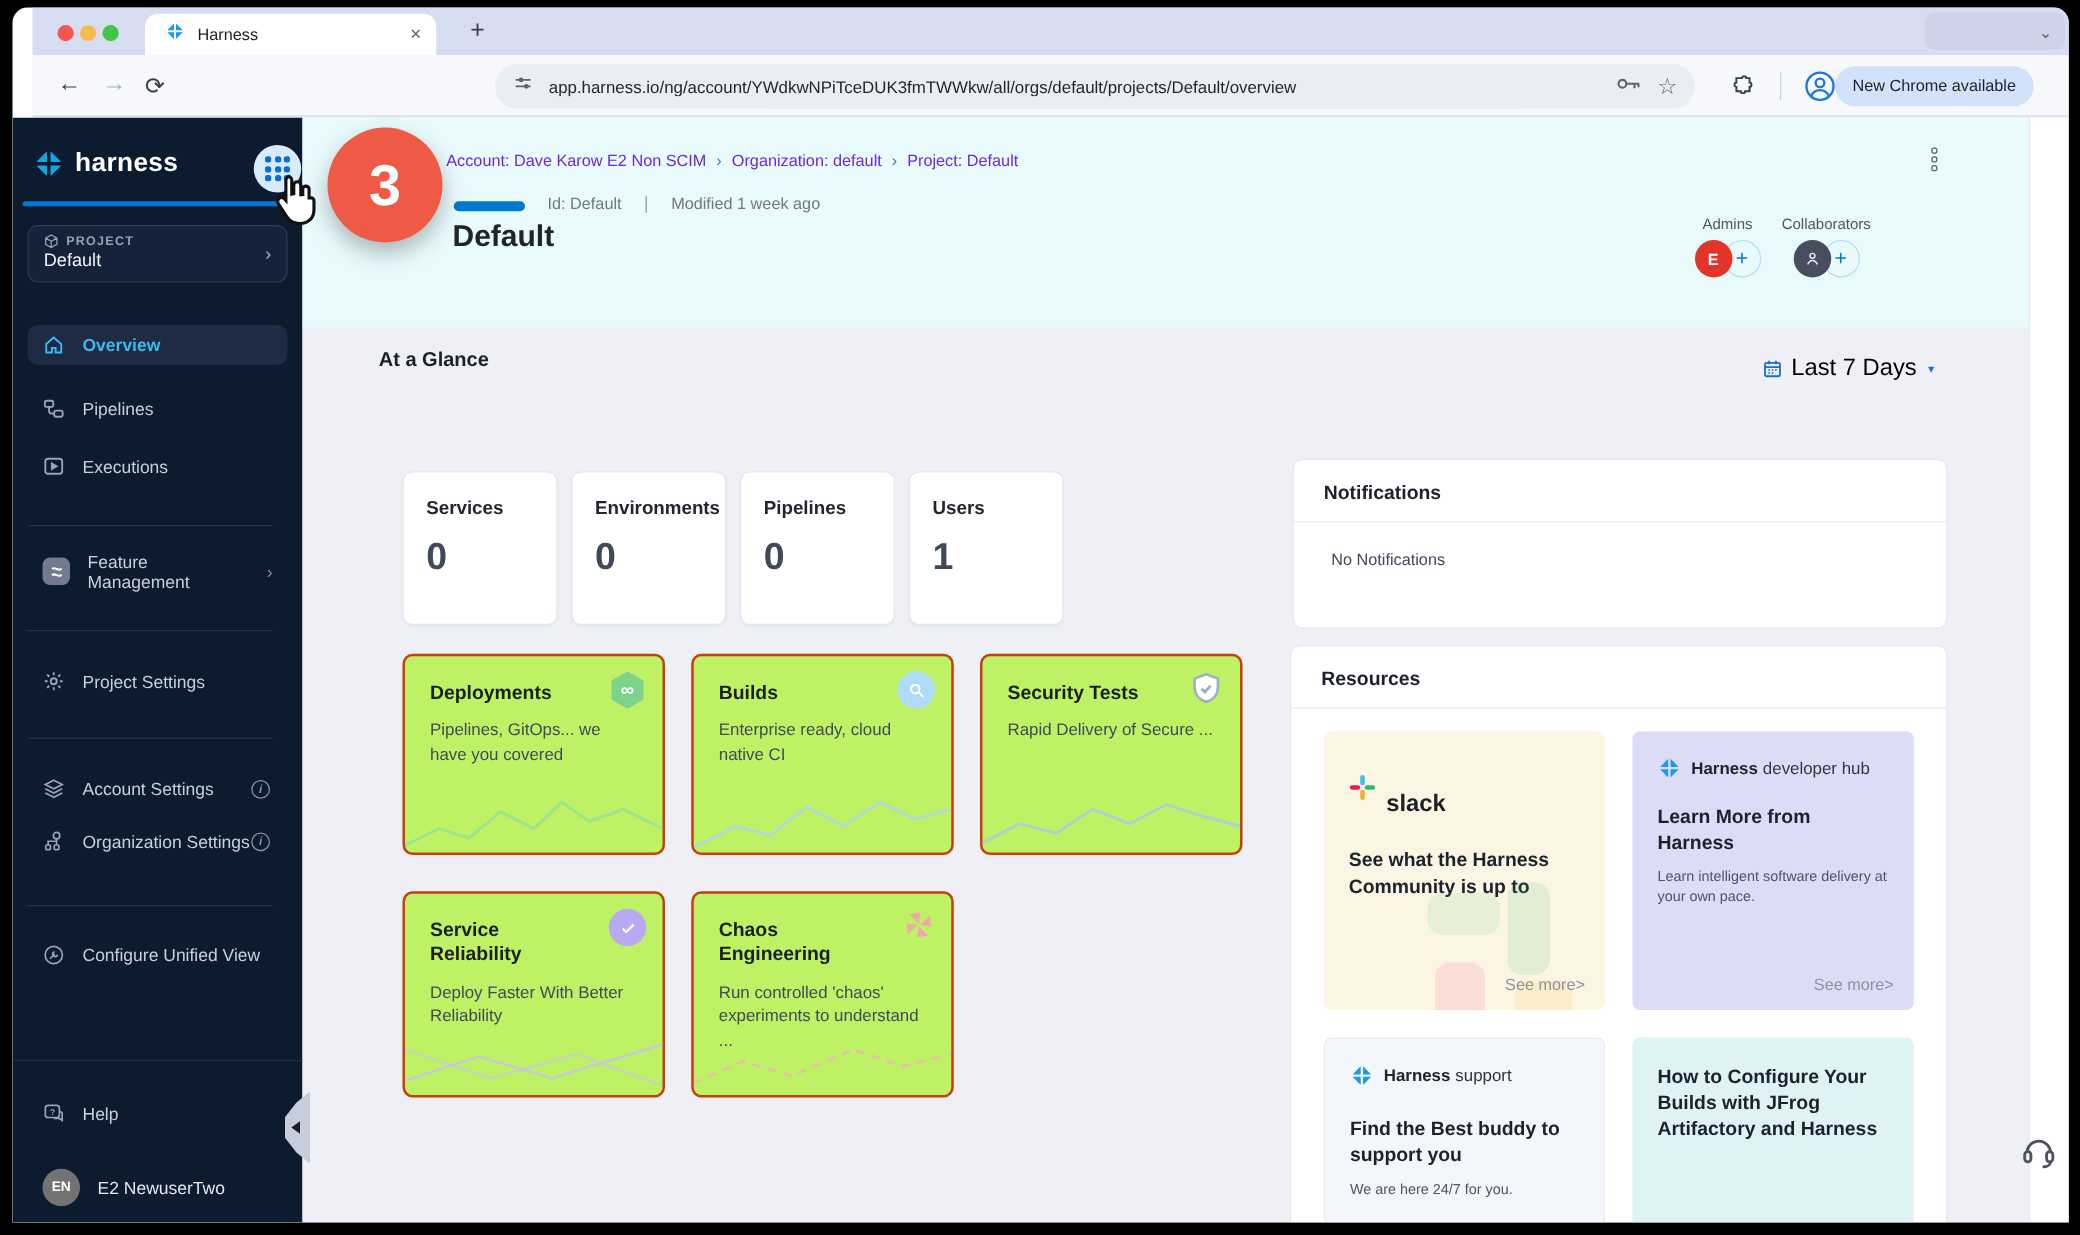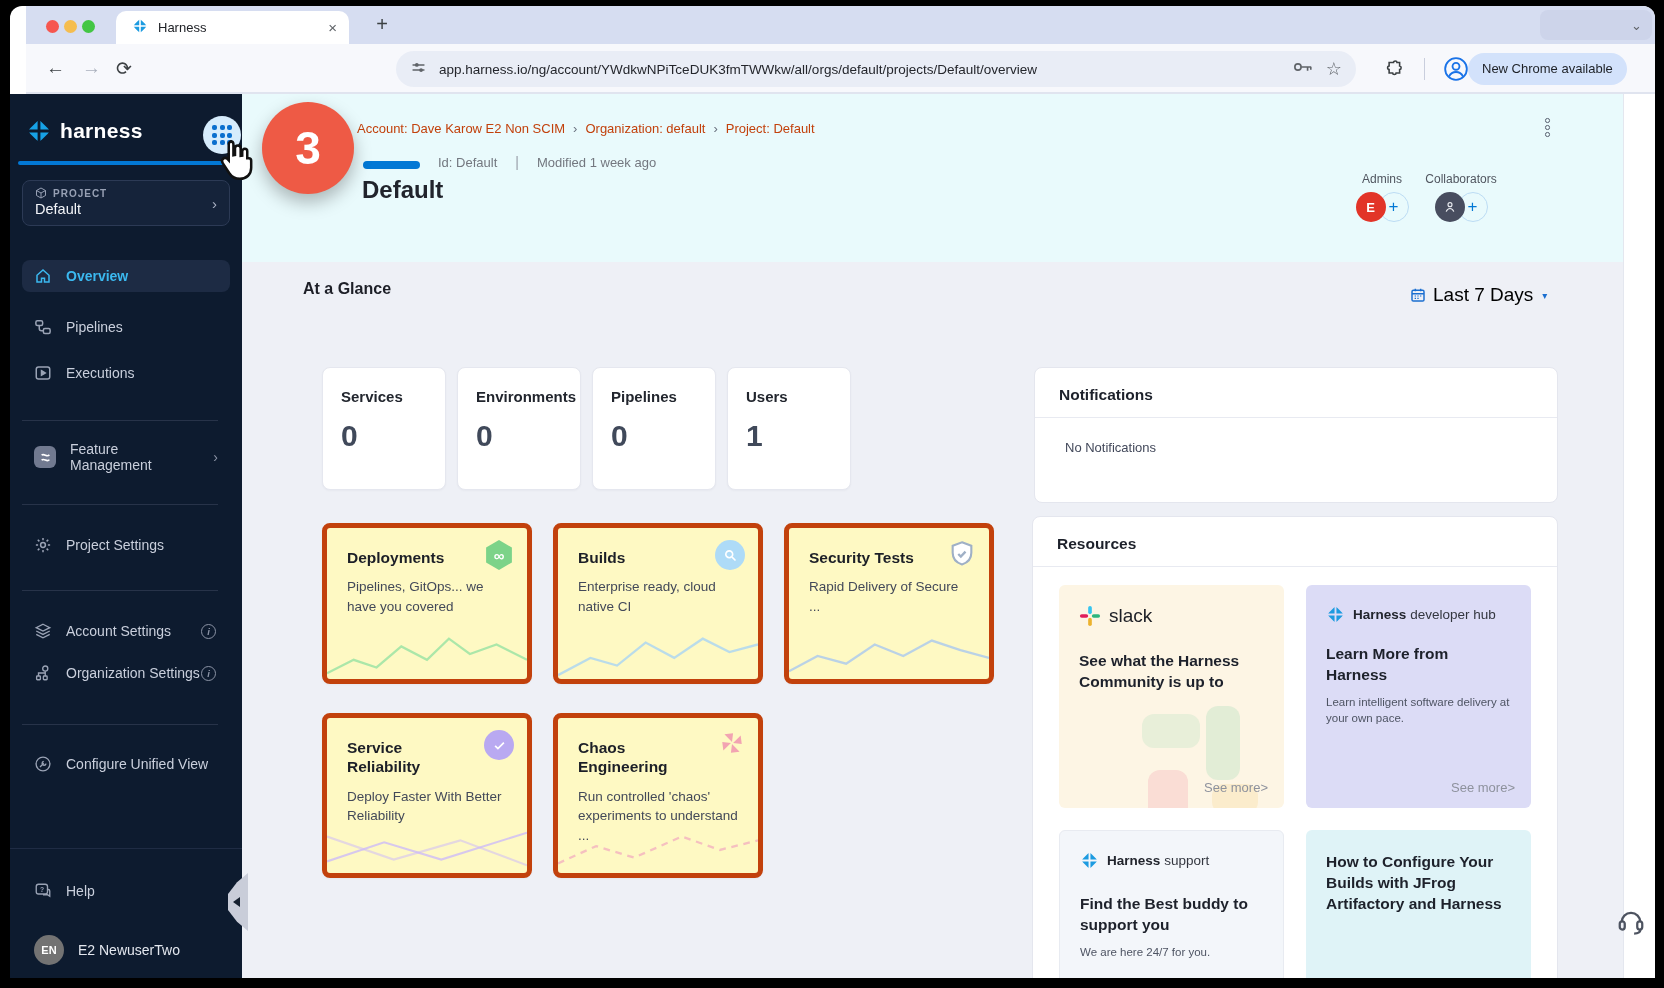--- a/index.html
+++ b/index.html
@@ -70,21 +70,21 @@
       box-shadow:0 8px 18px rgba(0,0,0,.28); z-index:40; }
   .cursor { position:absolute; left:206px; top:44px; width:38px; height:44px; z-index:50; }
   .headset { position:absolute; left:1606px; top:812px; z-index:30; }
 
   
   .content { position:relative; flex:1; height:100%; background:#eef0f6; overflow:hidden; }
   .scrollcol { position:absolute; right:0; top:0; width:32px; height:100%; background:#fff; border-left:1px solid #e4e7ef; }
   .band { position:absolute; left:0; top:0; width:1381px; height:168px; background:#e9fafc; }
 
   .breadcrumb { position:absolute; left:115px; top:27px; font-size:13px; display:flex; gap:8px; align-items:center; }
-  .crumb { color:#c2410c; }
+  .crumb { color:#6d28d9; }
   .crumb-sep { color:#6b7280; font-size:13px; }
   .page-kebab { position:absolute; left:1303px; top:24px; display:flex; flex-direction:column; gap:2.5px; }
   .page-kebab i { width:4.5px; height:4.5px; border:1.4px solid #596070; border-radius:50%; }
   .id-pill { position:absolute; left:121px; top:67px; width:57px; height:8px; background:#0278d5; border-radius:4px; }
   .id-row { position:absolute; left:196px; top:60px; font-size:13px; color:#73777f; display:flex; gap:18px; align-items:center; }
   .id-sep { color:#9aa0aa; font-size:14px; }
   .page-title { position:absolute; left:120px; top:82px; font-size:24px; font-weight:700; color:#21242c; }
 
   .people-group { position:absolute; top:78px; text-align:center; }
   .people-label { font-size:12px; color:#50555f; }
@@ -92,29 +92,29 @@
   .admin-avatar { width:30px; height:30px; background:#e23428; font-size:13px; z-index:2; }
   .plus-btn { width:30px; height:30px; border-radius:50%; border:1.5px solid #bcdcf4; color:#0278d5; font-size:17px;
               display:flex; align-items:center; justify-content:center; margin-left:-7px; background:transparent; }
   .collab-avatar { width:30px; height:30px; background:#484d5f; z-index:2; }
 
   .glance-title { position:absolute; left:61px; top:186px; font-size:16px; font-weight:700; color:#1d1f27; }
   .range-ctl { position:absolute; left:1168px; top:190px; display:flex; align-items:center; gap:7px; }
   .range-text { font-size:19px; font-weight:500; color:#000000; }
   .range-caret { color:#1a6ed0; font-size:10px; margin-left:2px; }
 
-  .stats-row { position:absolute; left:80px; top:273px; display:flex; gap:11px; }
+  .stats-row { position:absolute; left:80px; top:283px; display:flex; gap:11px; }
   .stat-card { width:124px; height:123px; background:#fff; border:1px solid #e5e7ef; border-radius:8px; padding:20px 18px;
                box-shadow:0 1px 2px rgba(40,48,70,.04); }
   .stat-label { font-size:15px; font-weight:700; color:#22262e; }
   .stat-value { font-size:30px; font-weight:700; color:#40495a; margin-top:14px; }
 
   .mod-row { position:absolute; display:flex; gap:21px; }
   .mod-row.r1 { left:80px; top:429px; } .mod-row.r2 { left:80px; top:619px; }
-  .mod-card { position:relative; width:210px; background:#fef9c3; border:5px solid #c2410c; border-radius:8px;
+  .mod-card { position:relative; width:210px; background:#bef264; border:2px solid #c2410c; border-radius:8px;
               padding:20px 20px 0; overflow:hidden; box-shadow:0 1px 2px rgba(40,48,70,.04); }
   .r1 .mod-card { height:161px; } .r2 .mod-card { height:165px; }
   .mod-title { font-size:15.5px; font-weight:700; color:#1c1f27; line-height:1.25; padding-right:40px; }
   .mod-desc { font-size:13.5px; color:#434959; line-height:1.45; margin-top:10px; }
   .mod-icon { position:absolute; top:12px; right:13px; }
   .hexagon { width:30px; height:30px; background:#7cd389; color:#fff; font-size:15px; font-weight:700;
              display:flex; align-items:center; justify-content:center;
              clip-path:polygon(50% 0,93% 25%,93% 75%,50% 100%,7% 75%,7% 25%); }
   .round-icon { width:30px; height:30px; border-radius:50%; display:flex; align-items:center; justify-content:center; }
   .builds-circle { background:#aedbf7; } .sr-circle { background:#b9a9f1; }
@@ -125,21 +125,21 @@
   .notif-panel { left:792px; top:273px; width:524px; height:136px; }
   .notif-empty { padding:22px 30px; font-size:13px; color:#42485a; }
   .res-panel { left:790px; top:422px; width:526px; height:472px; overflow:hidden; }
   .res-grid { display:grid; grid-template-columns:225px 225px; grid-gap:22px; padding:18px 26px; }
   .res-tile { position:relative; height:223px; border-radius:6px; padding:20px; overflow:hidden; }
   .tile-slack { background:#fdf5e4; }
   .tile-devhub { background:#dcdcf6; }
   .tile-support { background:#f3f6fa; border:1px solid #e8ebf1; }
   .tile-jfrog { background:#dff3f7; }
   .tile-brand { display:flex; align-items:center; gap:8px; }
-  .slack-word { font-size:19px; font-weight:400; color:#1d1f26; }
+  .slack-word { font-size:19px; font-weight:700; color:#1d1f26;margin-top:28px; }
   .brand-bold { font-size:13.5px; font-weight:700; color:#22252d; }
   .brand-rest { font-size:13.5px; color:#33363f; }
   .tile-heading { font-size:15.5px; font-weight:700; color:#1d212b; line-height:1.35; margin-top:24px; }
   .tile-heading.tight { margin-top:20px; }
   .tile-sub { font-size:11.5px; color:#4e5463; line-height:1.4; margin-top:8px; }
   .see-more { position:absolute; right:16px; bottom:13px; font-size:13px; color:#8e929d; }
   .wm { position:absolute; border-radius:12px; }
   .wm1 { width:34px; height:74px; background:#2EB67D; opacity:.13; right:44px; bottom:28px; }
   .wm2 { width:58px; height:34px; background:#2EB67D; opacity:.10; right:84px; bottom:60px; }
   .wm3 { width:40px; height:56px; background:#E01E5A; opacity:.11; right:96px; bottom:-18px; }

